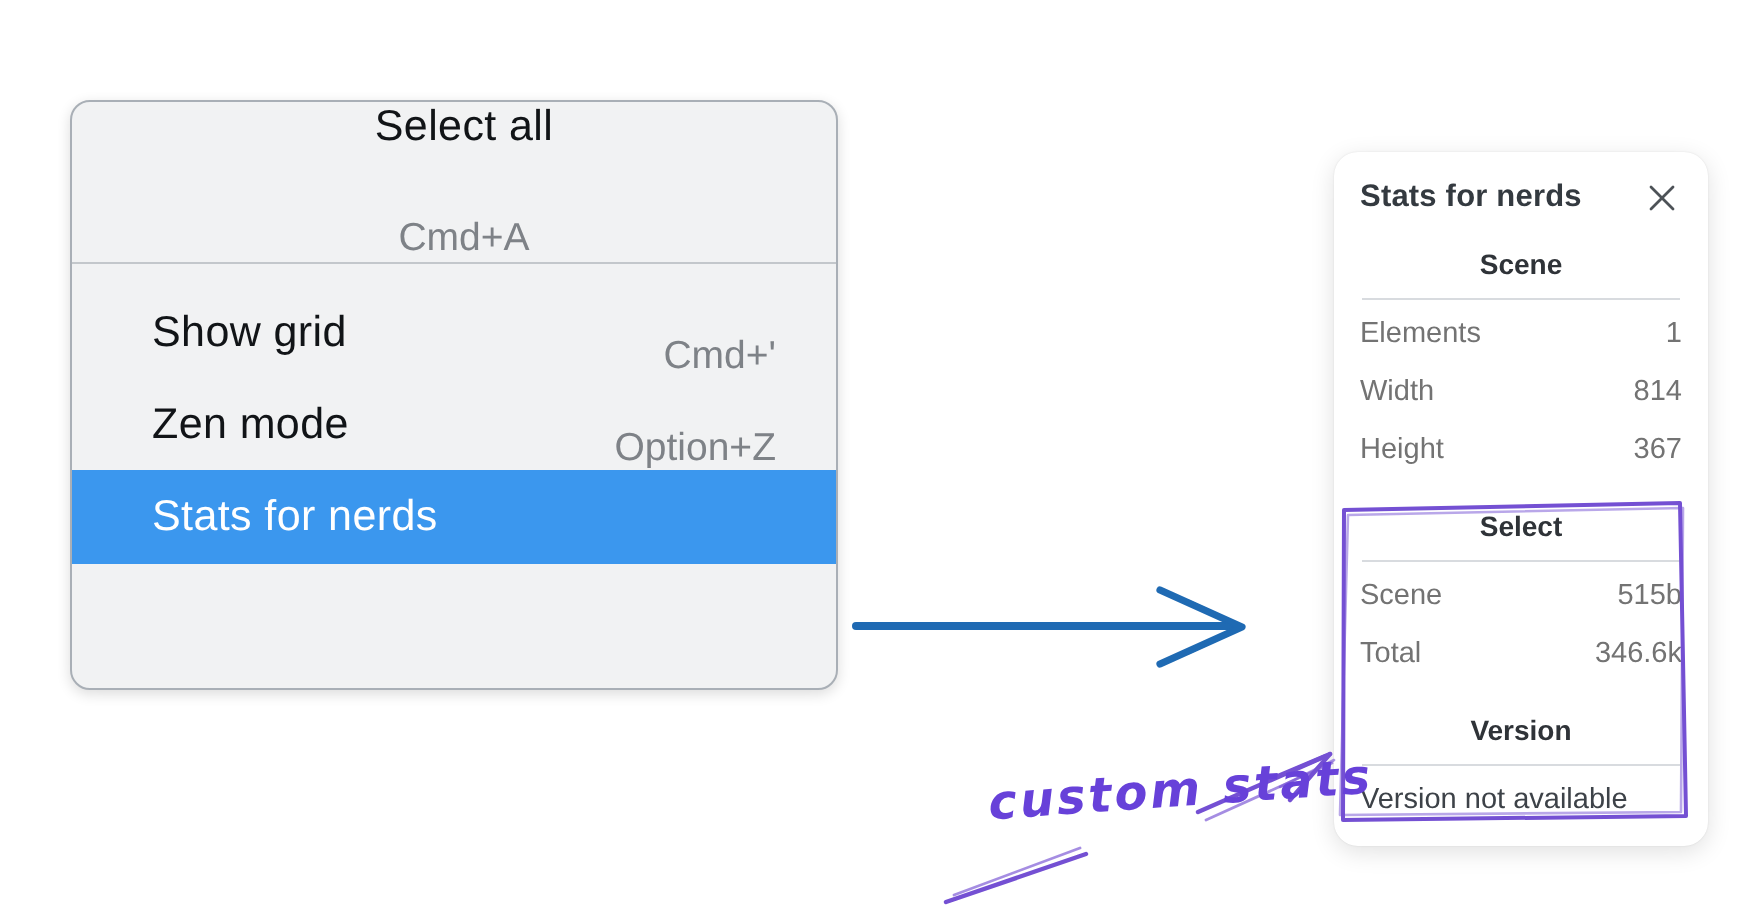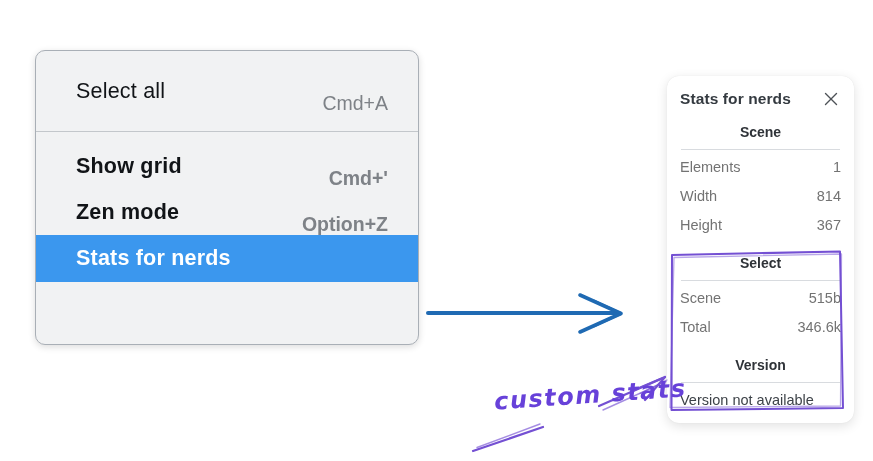--- a/index.html
+++ b/index.html
@@ -32,27 +32,27 @@
   .menu-row .label {
     font-size: 21.5px;
     color: #111417;
     letter-spacing: 0.2px;
   }
   .menu-row .shortcut {
     font-size: 19.5px;
     color: #7e8287;
     margin-top: 24px;
   }
-  .row-first { height: 80px; }
+  .row-first { height: 80px; flex-direction: column; }
   .menu-separator {
     height: 1px;
     background: #c3c7cb;
     width: 100%;
   }
-  .menu-group { padding-top: 11px; font-weight: bold; }
+  .menu-group { padding-top: 11px; }
   .row-mid { height: 46px; }
   .row-highlight {
     height: 47px;
     background: #3b97ee;
   }
   .row-highlight .label { color: #ffffff; }
   .row-highlight .shortcut { color: rgba(255,255,255,0.72); }
 
   
   .stats-panel {

